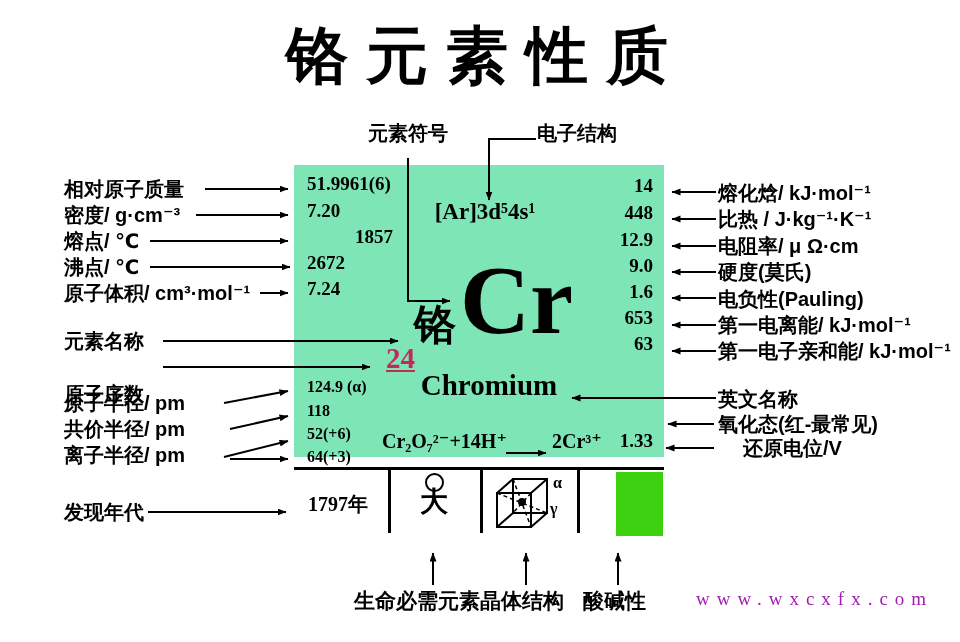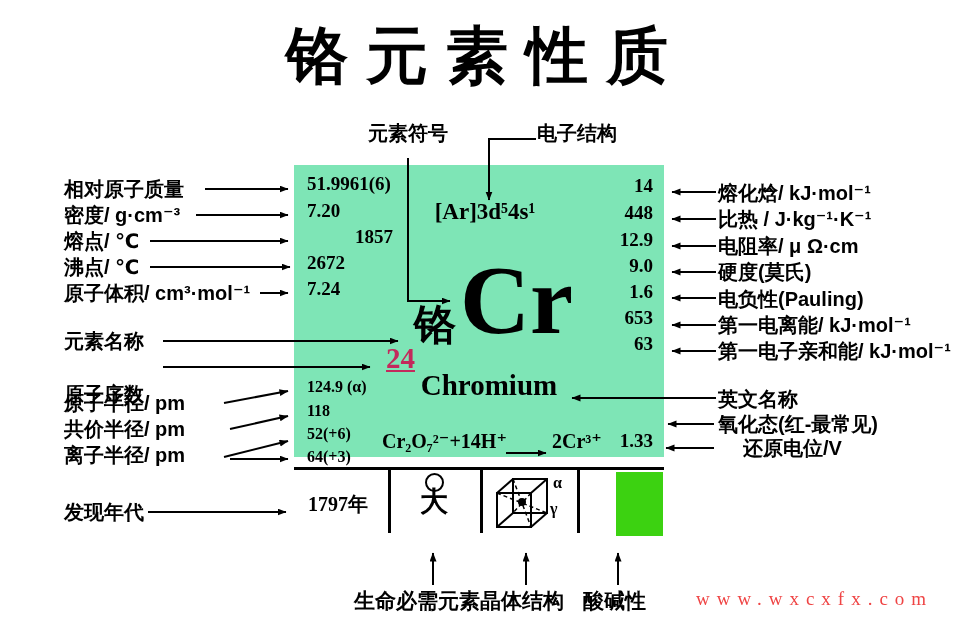--- a/index.html
+++ b/index.html
@@ -27,21 +27,21 @@
   .oxrow{left:105px;top:238px;width:180px;text-align:center;
          font-family:"Liberation Serif","DejaVu Serif",serif;font-weight:700;font-size:23px;white-space:nowrap;}
   .ox-common{color:var(--common-oxidation,#1da221);}
   .ox-u{border-bottom:2px solid #000;}
   .eq{font-family:"Liberation Serif","DejaVu Serif",serif;font-weight:700;font-size:20px;white-space:nowrap;}
   .strip-line{left:0;top:302px;width:370px;height:3px;background:#000;}
   .strip-div{top:303px;width:3px;height:65px;background:#000;}
   .acid-square{left:322px;top:307px;width:47px;height:64px;background:var(--acid-base,#3cd211);}
   .circle-head{width:15px;height:15px;border:2.5px solid #000;border-radius:50%;}
   .watermark{left:696px;top:588px;font-family:"Liberation Serif","DejaVu Serif",serif;
-             font-size:19px;letter-spacing:7px;color:#ef4444;white-space:nowrap;}
+             font-size:19px;letter-spacing:7px;color:#a21caf;white-space:nowrap;}
   .blabel{font-weight:700;font-size:21px;white-space:nowrap;}
   svg.overlay{position:absolute;left:0;top:0;pointer-events:none;}
 </style>
 </head>
 <body>
 
 <div id="canvas">
 
   <div class="abs title">铬元素性质</div>
 

